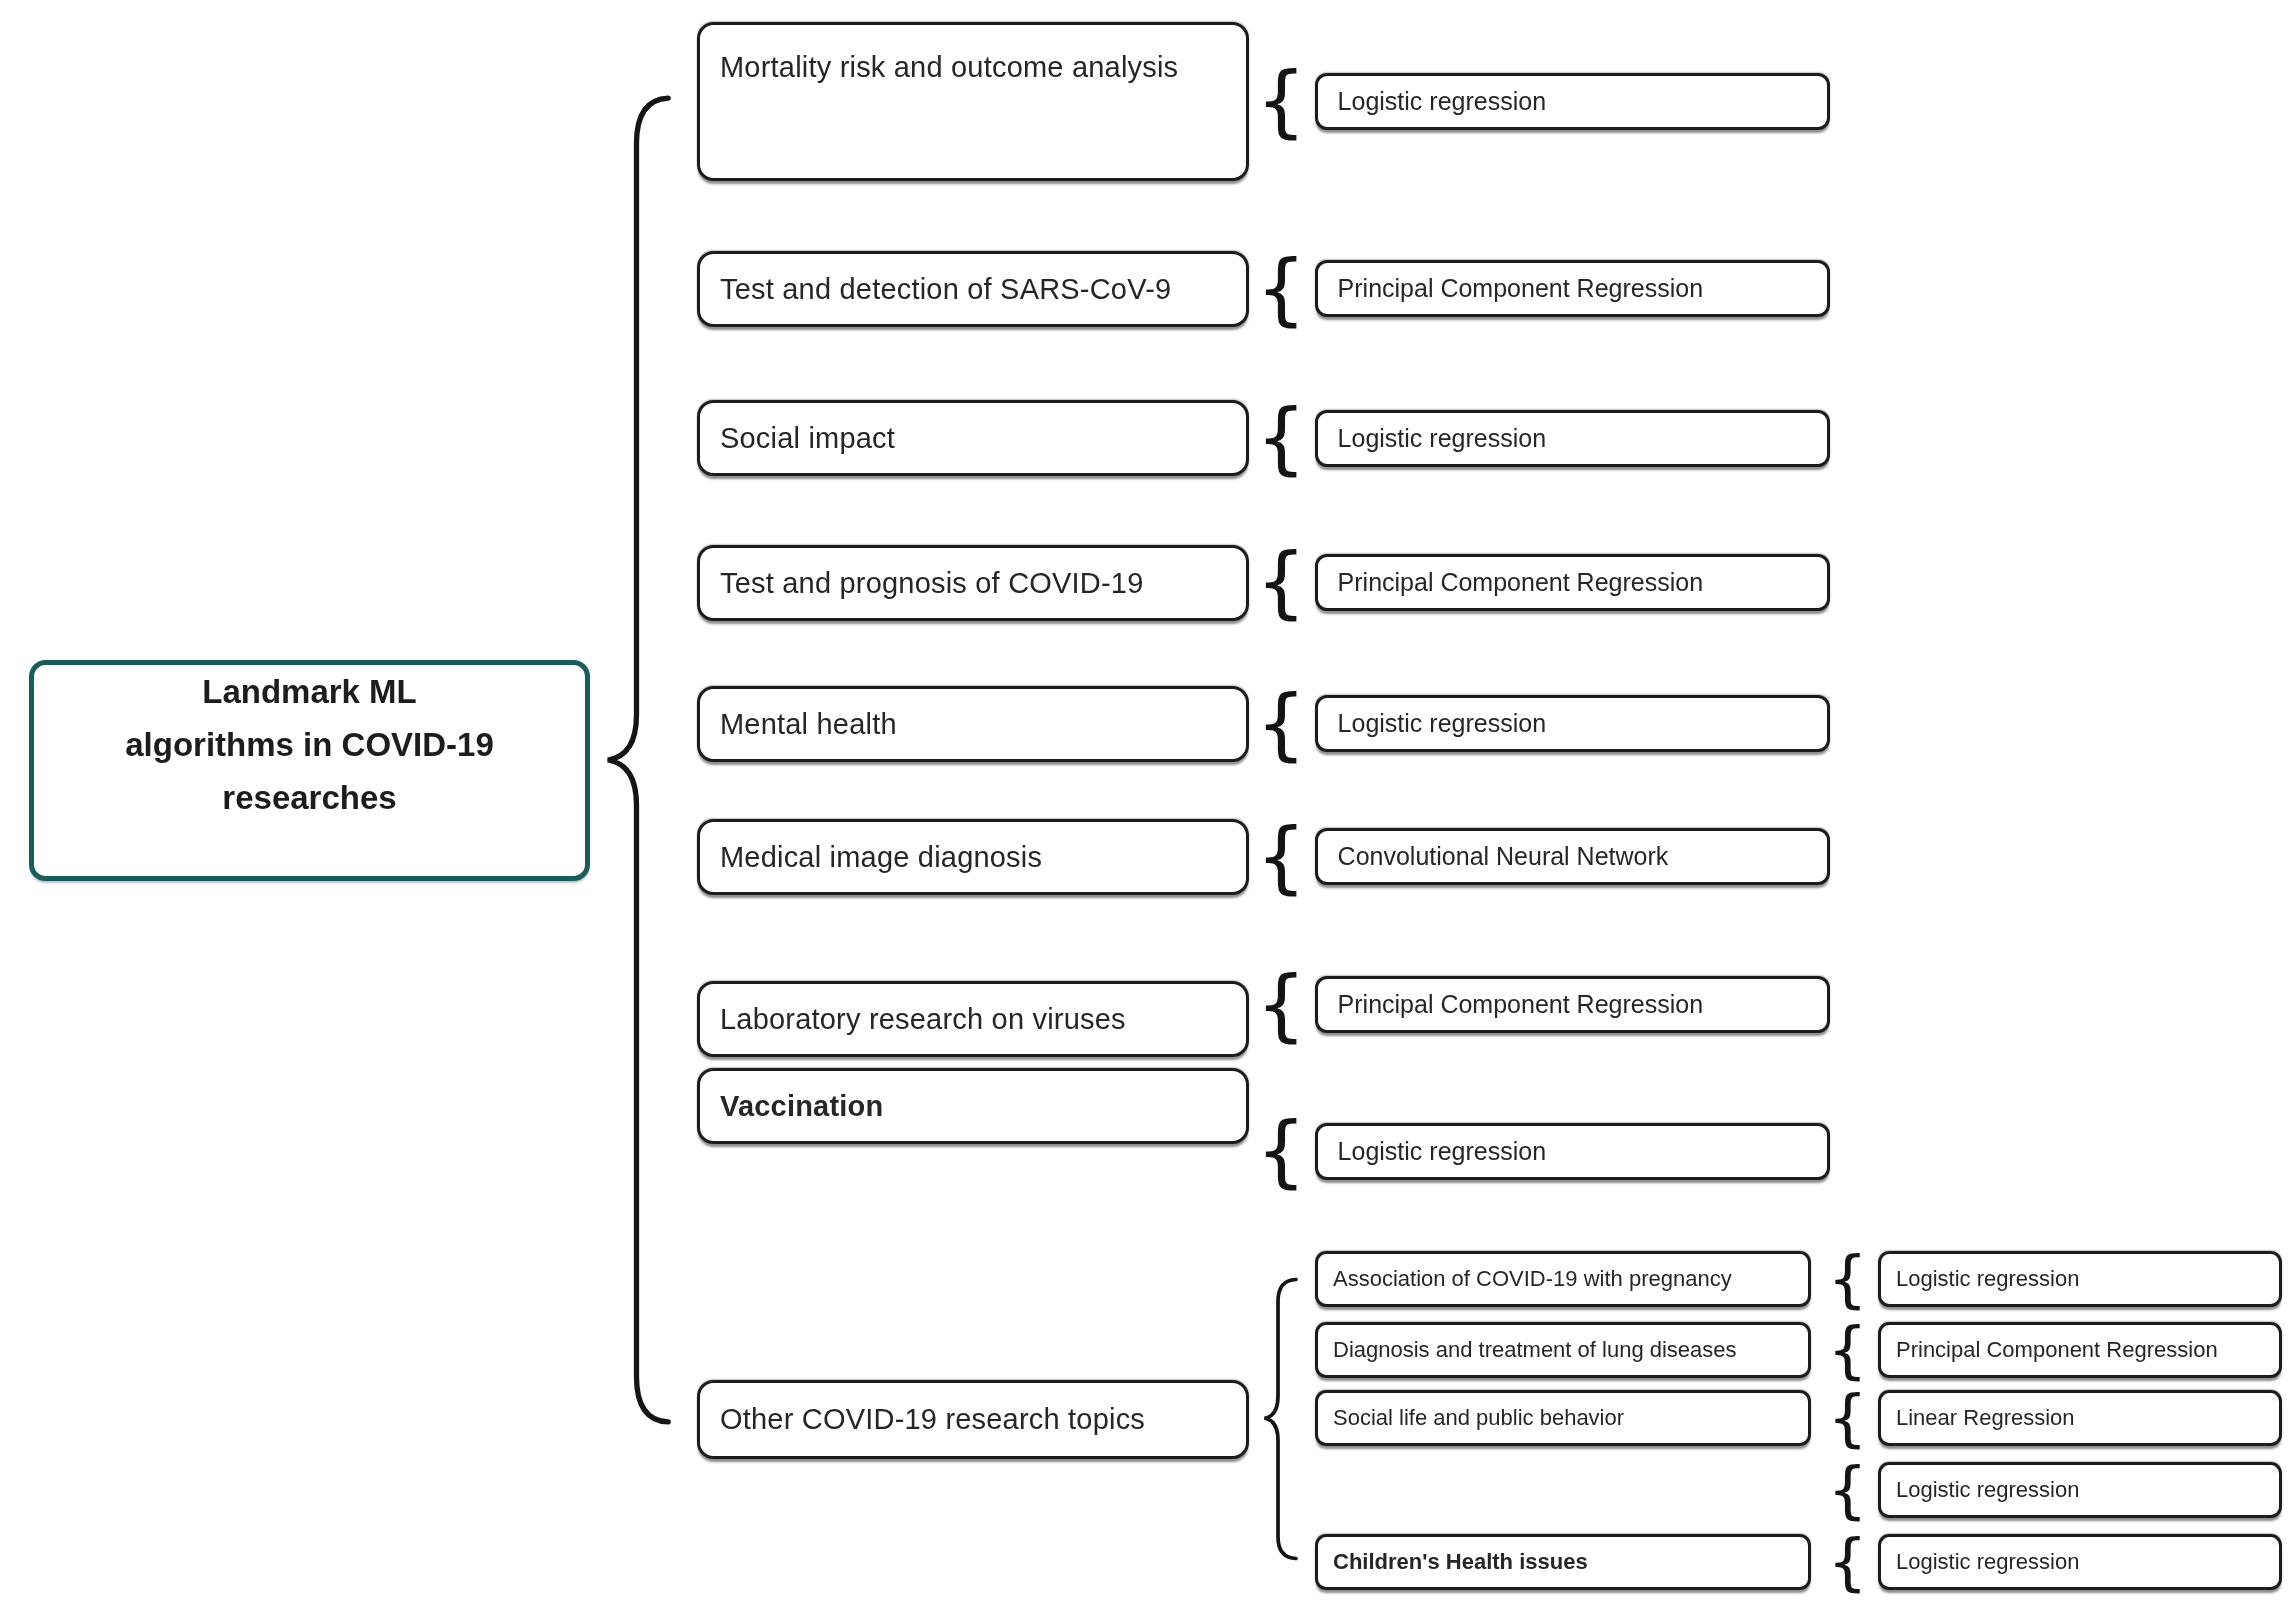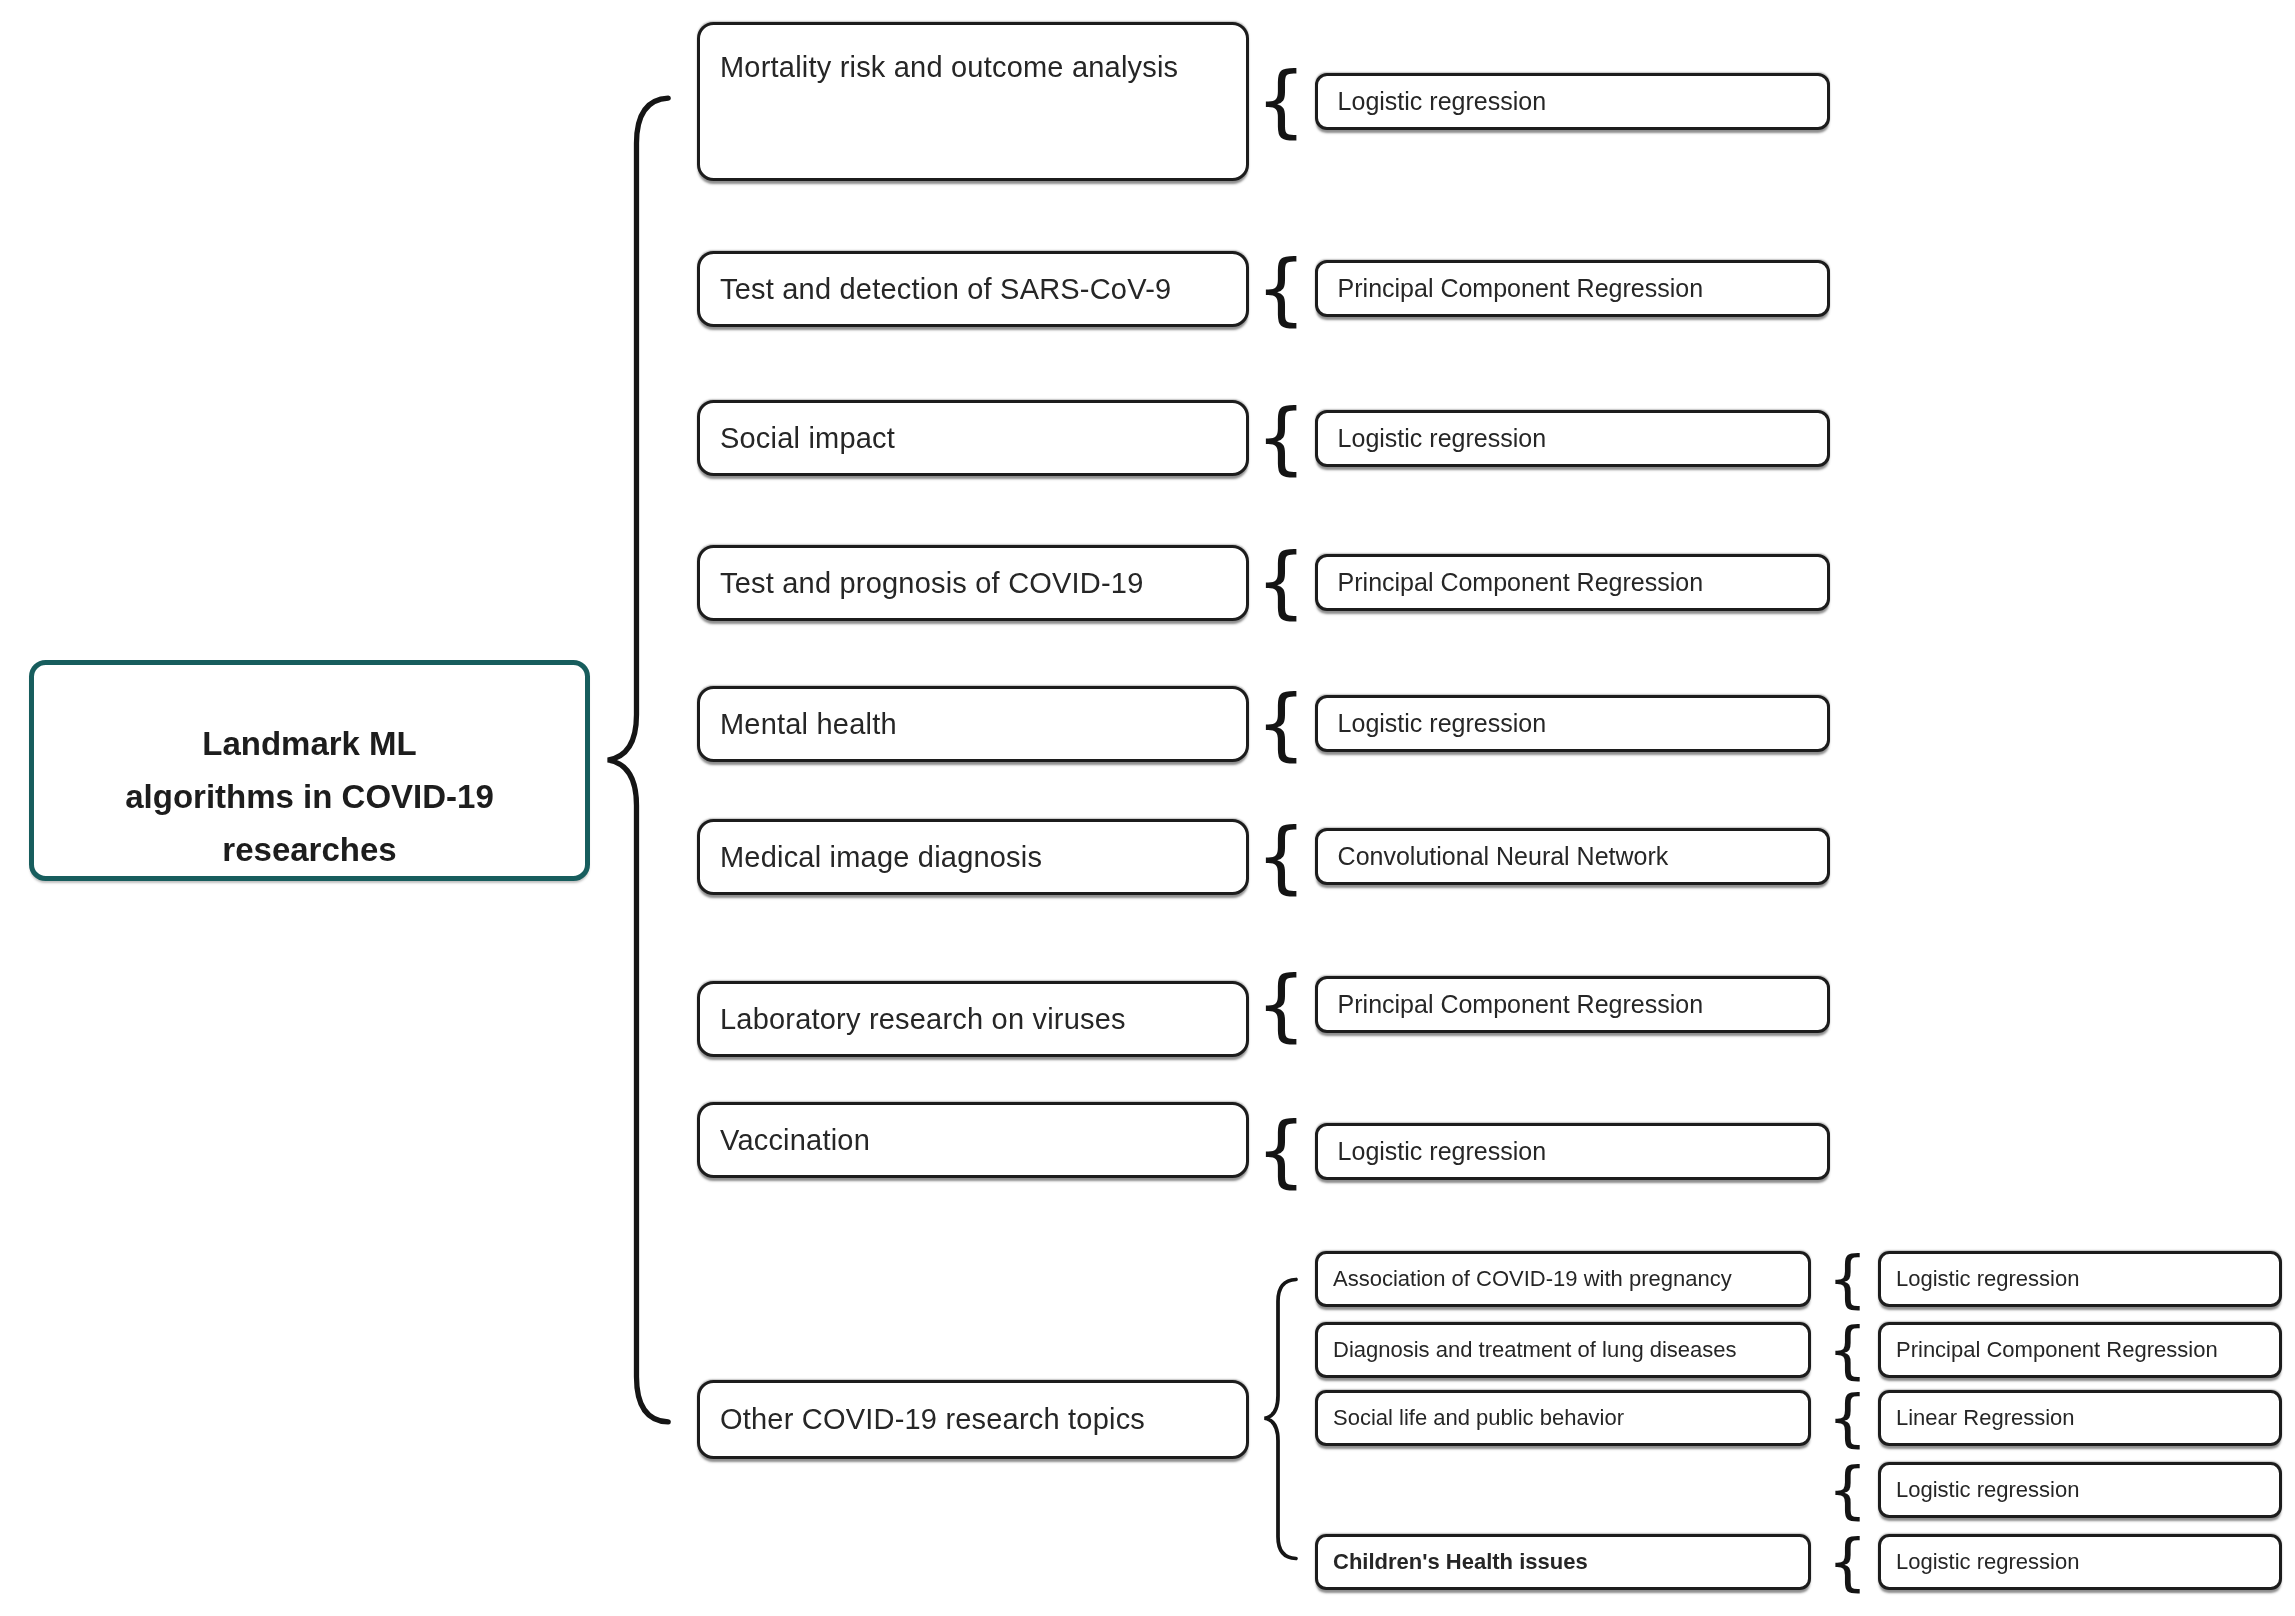--- a/index.html
+++ b/index.html
@@ -53,21 +53,21 @@
   }
   .root-box{
     position:absolute;
     left:29px;top:660px;width:561px;height:221px;
     background:#ffffff;
     border:5.3px solid #175d5d;
     border-radius:16.6px;
     box-sizing:border-box;
     display:flex;
     flex-direction:column;
-    justify-content:flex-end;
+    justify-content:flex-start;
     text-align:center;
     font-size:33px;
     font-weight:700;
     line-height:53px;
     color:#1d1d1d;
     box-shadow:0 3px 2.3px -1.5px rgba(0,0,0,0.25);
   }
   .brace{
     position:absolute;
     color:#141414;
@@ -121,21 +121,21 @@
   <div class="box algo" style="top:695px;">Logistic regression</div>
 
   <div class="box topic" style="top:819px;">Medical image diagnosis</div>
   <div class="brace main" style="top:808px;">{</div>
   <div class="box algo" style="top:828px;">Convolutional Neural Network</div>
 
   <div class="box topic" style="top:981px;text-align:center;">Laboratory research on viruses</div>
   <div class="brace main" style="top:956px;">{</div>
   <div class="box algo" style="top:976px;">Principal Component Regression</div>
 
-  <div class="box topic" style="top:1102px;">Vaccination</div>
+  <div class="box topic" style="top:1068px;font-weight:bold;">Vaccination</div>
   <div class="brace main" style="top:1102px;">{</div>
   <div class="box algo" style="top:1123px;">Logistic regression</div>
 
   <div class="box topic" style="top:1380px;height:79px;">Other COVID-19 research topics</div>
 
   <svg class="connector" style="left:1260px;top:1276px;" width="39" height="286" viewBox="0 0 52 378">
     <path d="M 48 3 Q 24 4 24 32 L 24 158 Q 24 185 6 188 Q 24 191 24 218 L 24 346 Q 24 374 48 375" fill="none" stroke="#151515" stroke-width="5" stroke-linecap="round"></path>
   </svg>
 
   <div class="box subtopic" style="top:1251px;">Association of COVID-19 with pregnancy</div>

